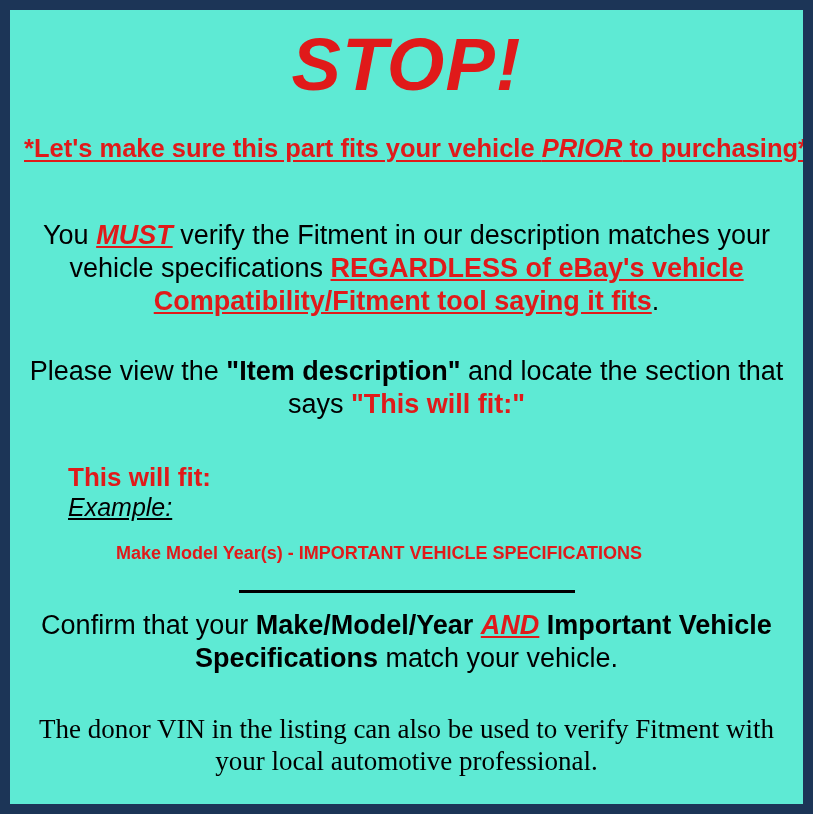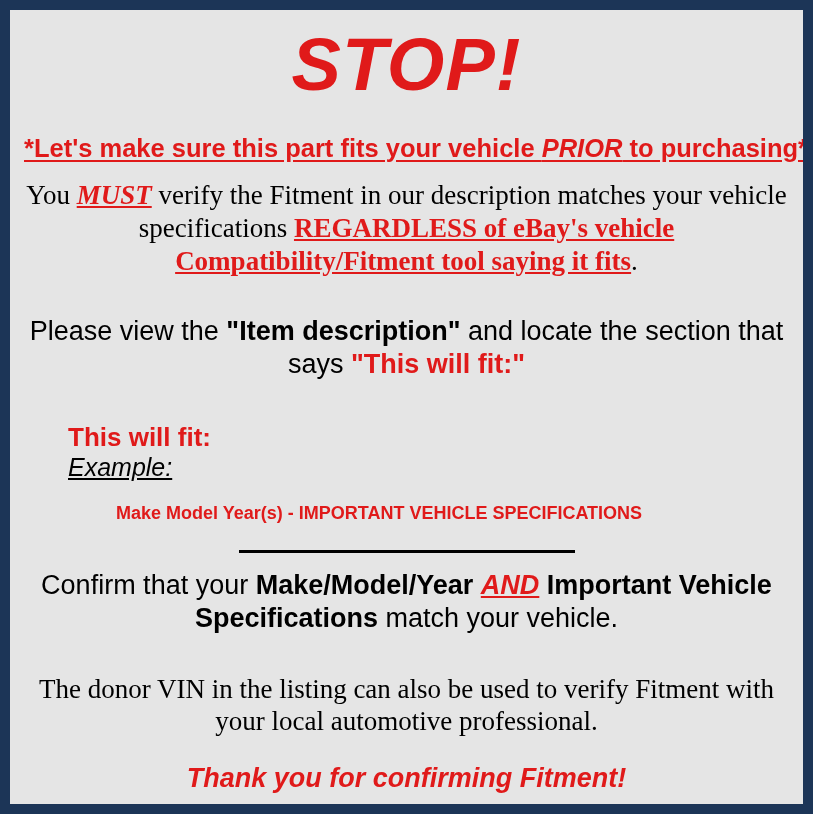--- a/index.html
+++ b/index.html
@@ -9,21 +9,21 @@
     background: #ffffff;
   }
   body {
     font-family: "Liberation Sans", sans-serif;
   }
 
   #notice-card {
     width: 813px;
     height: 814px;
     box-sizing: border-box;
-    background: #e5e5e5;
+    background: #5eead4;
     border: 10px solid #c4b5fd;
     border-color: #1c3557;
     position: relative;
     overflow: hidden;
   }
 
   .inner {
     box-sizing: border-box;
     width: 100%;
     height: 100%;
@@ -65,21 +65,21 @@
   #tagline .i { font-style: italic; }
 
   
   .para {
     font-size: 27px;
     line-height: 1.21;
     margin: 0;
     color: #000;
   }
 
-  #para-verify { padding-top: 16px; font-family: Liberation Serif, serif; }
+  #para-verify { padding-top: 56px; }
   #para-view   { padding-top: 38px; }
 
   
   #example-block {
     text-align: left;
     padding-left: 44px;
     padding-top: 40px;
   }
   #example-label {
     font-size: 25px;

